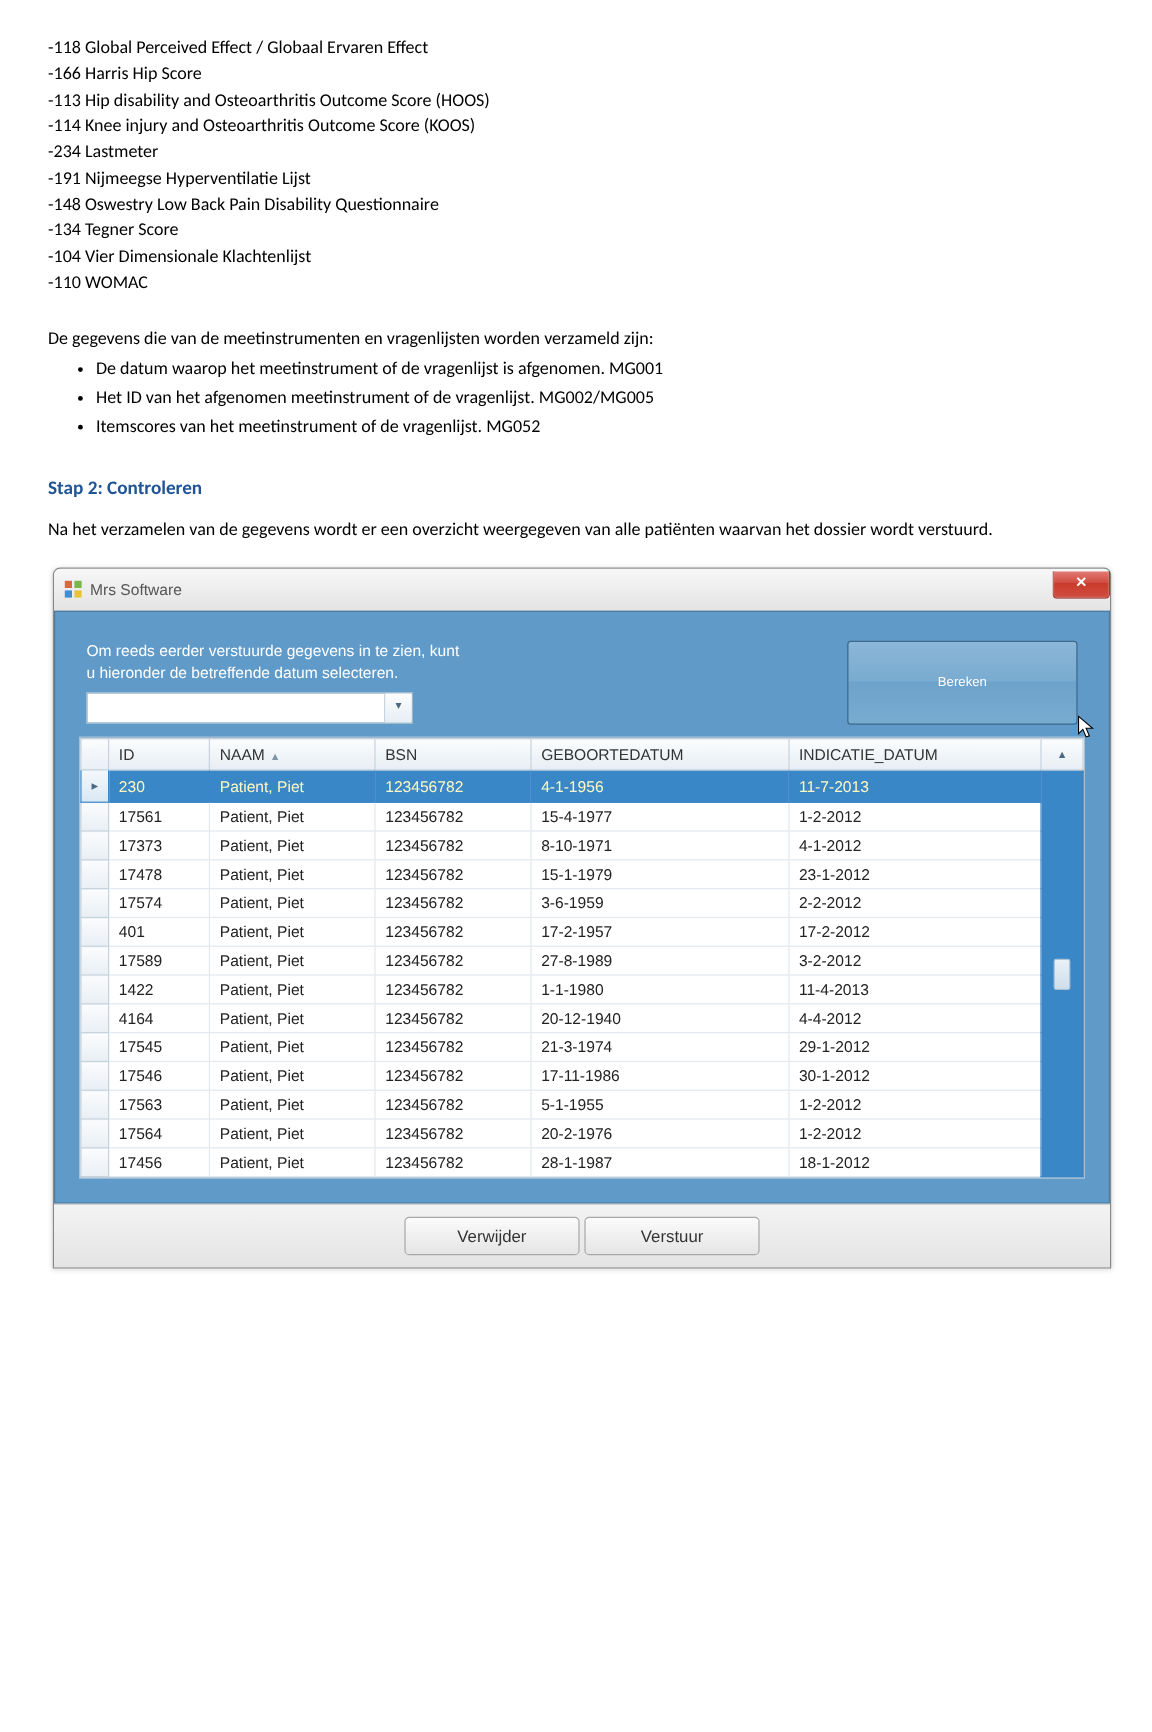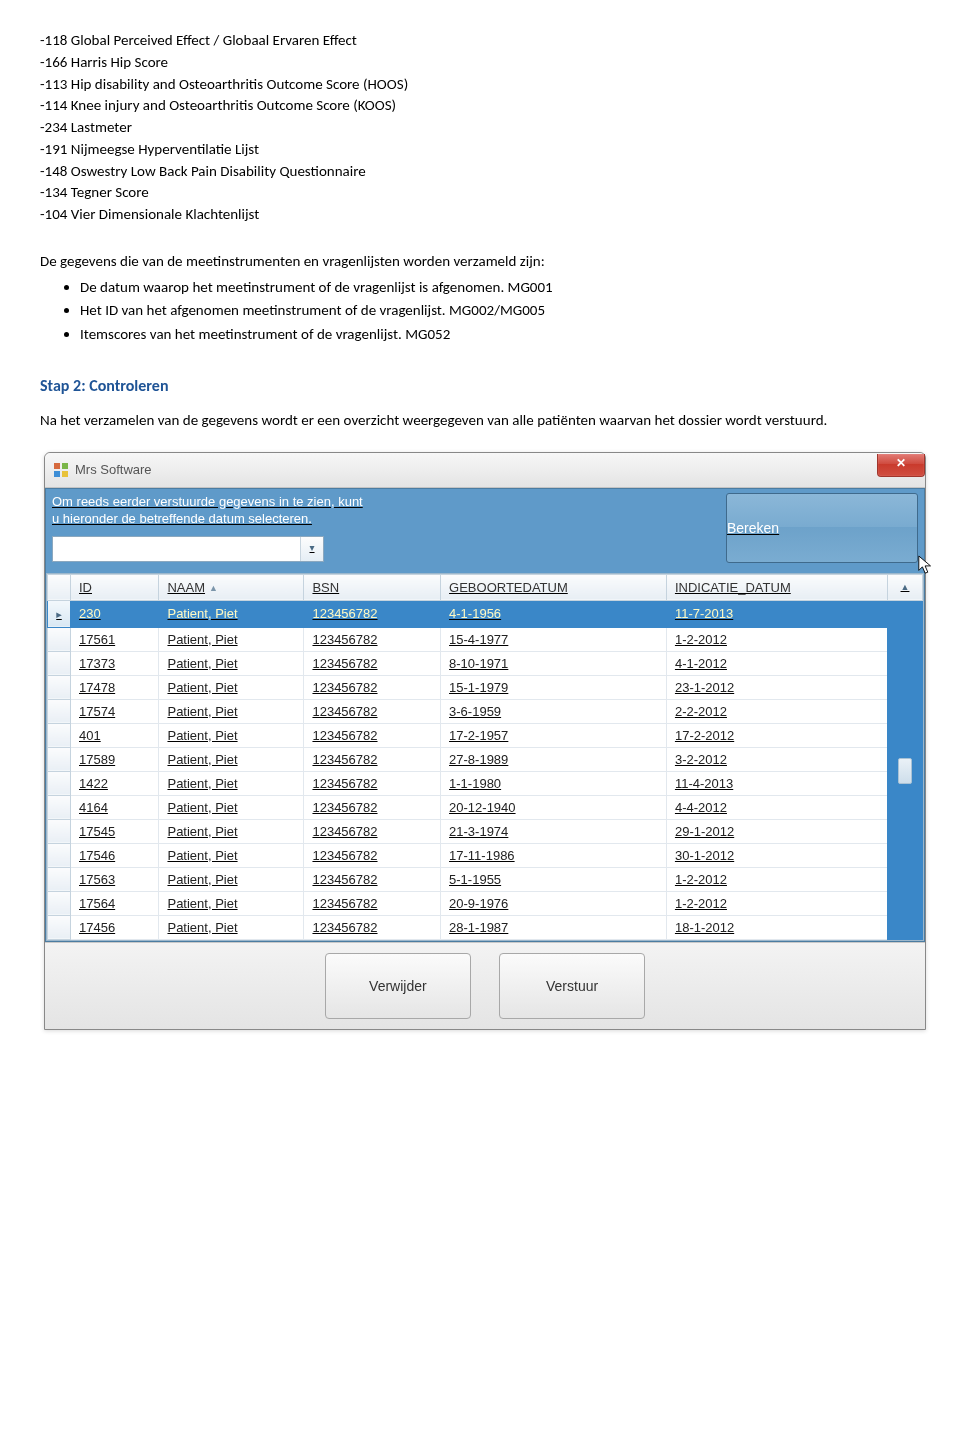--- a/index.html
+++ b/index.html
@@ -88,22 +88,21 @@
     color: #fff;
     text-align: center;
     line-height: 18px;
     font-weight: bold;
     font-size: 12px;
     box-shadow: inset 0 0 1px rgba(255,255,255,0.5);
   }
   .tgt-blue {
     background: #5f9ac9;
     border: 1px solid #4b7ca1;
-    padding: 0;
-    text-decoration: underline;
+    padding: 20px;
   }
   .top-panel {
     display: flex;
     justify-content: space-between;
     align-items: flex-start;
     gap: 20px;
     padding: 4px 6px 10px 6px;
   }
   .info-block {
     color: #fff;
@@ -135,22 +134,22 @@
     line-height: 22px;
     color: #4a6a84;
     font-size: 10px;
   }
   .big-btn {
     width: 190px;
     height: 68px;
     background: linear-gradient(#8bb7d8 0%, #79abd0 48%, #6da2ca 49%, #7aacd1 100%);
     border: 1px solid #3f6a8c;
     color: #fff;
-    font-size: 14px;
-    text-align: left;
+    font-size: 11px;
+    text-align: center;
     line-height: 68px;
     border-radius: 3px;
     position: relative;
   }
   .cursor {
     position: absolute;
     right: -18px;
     bottom: -14px;
     width: 18px;
     height: 22px;
@@ -218,22 +217,22 @@
   }
   .bottom-bar {
     background: linear-gradient(#f3f3f3,#e4e4e4);
     border-top: 1px solid #c9c9c9;
     padding: 10px;
     text-align: center;
   }
   .btn {
     display: inline-block;
     min-width: 100px;
-    padding: 24px 22px;
-    margin: 0 12px;
+    padding: 7px 22px;
+    margin: 0 0;
     background: linear-gradient(#fbfbfb,#e5e5e5);
     border: 1px solid #a8a8a8;
     border-radius: 4px;
     font-size: 14px;
     color: #333;
   }
   .row-marker {
     display:block; text-align:center; color:#4a6a84; font-size:11px; line-height:26px;
   }
 </style>
@@ -244,20 +243,21 @@
   <div>
     <div class="list-line">-118 Global Perceived Effect / Globaal Ervaren Effect</div>
     <div class="list-line">-166 Harris Hip Score</div>
     <div class="list-line">-113 Hip disability and Osteoarthritis Outcome Score (HOOS)</div>
     <div class="list-line">-114 Knee injury and Osteoarthritis Outcome Score (KOOS)</div>
     <div class="list-line">-234 Lastmeter</div>
     <div class="list-line">-191 Nijmeegse Hyperventilatie Lijst</div>
     <div class="list-line">-148 Oswestry Low Back Pain Disability Questionnaire</div>
     <div class="list-line">-134 Tegner Score</div>
     <div class="list-line">-104 Vier Dimensionale Klachtenlijst</div>
+    <div class="list-line">-110 WOMAC</div>
   </div>
 
   <div class="para-intro">De gegevens die van de meetinstrumenten en vragenlijsten worden verzameld zijn:</div>
   <ul class="bullets">
     <li>De datum waarop het meetinstrument of de vragenlijst is afgenomen. MG001</li>
     <li>Het ID van het afgenomen meetinstrument of de vragenlijst. MG002/MG005</li>
     <li>Itemscores van het meetinstrument of de vragenlijst. MG052</li>
   </ul>
 
   <div class="step-heading">Stap 2: Controleren</div>
@@ -412,21 +412,21 @@
                 <td>Patient, Piet</td>
                 <td>123456782</td>
                 <td>5-1-1955</td>
                 <td>1-2-2012</td>
               </tr>
               <tr>
                 <td class="rowhead"></td>
                 <td>17564</td>
                 <td>Patient, Piet</td>
                 <td>123456782</td>
-                <td>20-9-1976</td>
+                <td>20-2-1976</td>
                 <td>1-2-2012</td>
               </tr>
               <tr>
                 <td class="rowhead"></td>
                 <td>17456</td>
                 <td>Patient, Piet</td>
                 <td>123456782</td>
                 <td>28-1-1987</td>
                 <td>18-1-2012</td>
               </tr>

